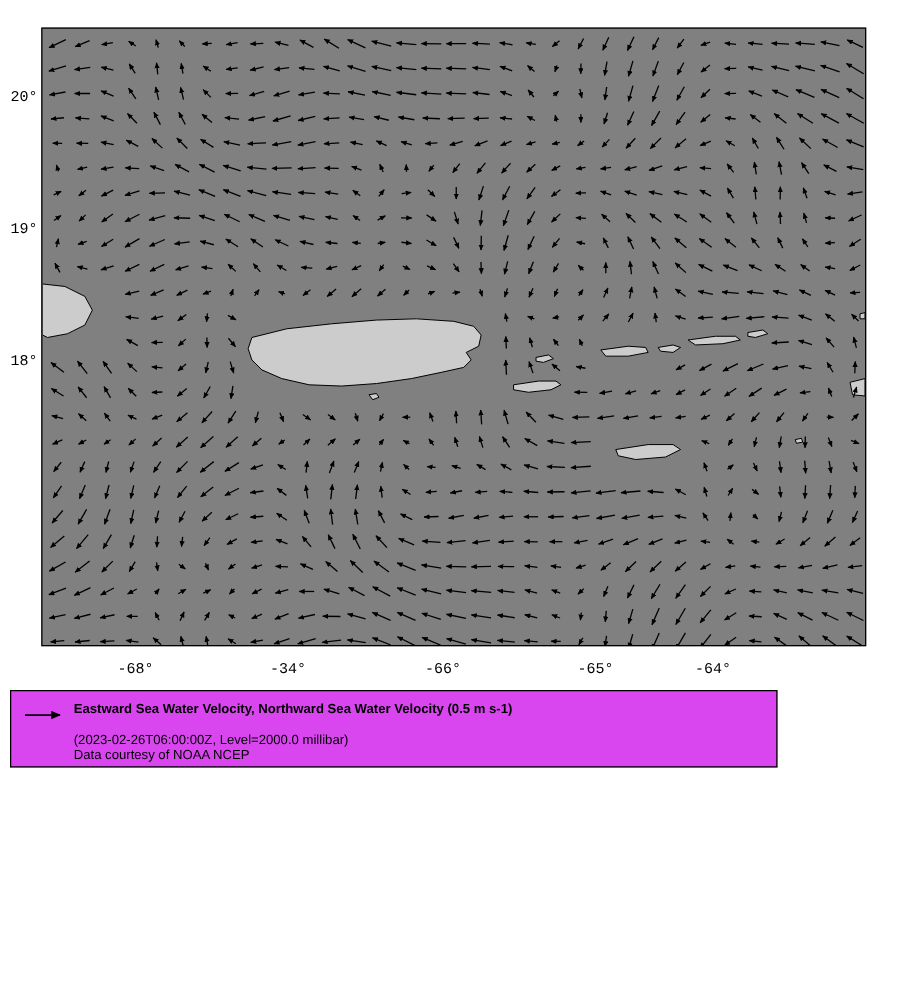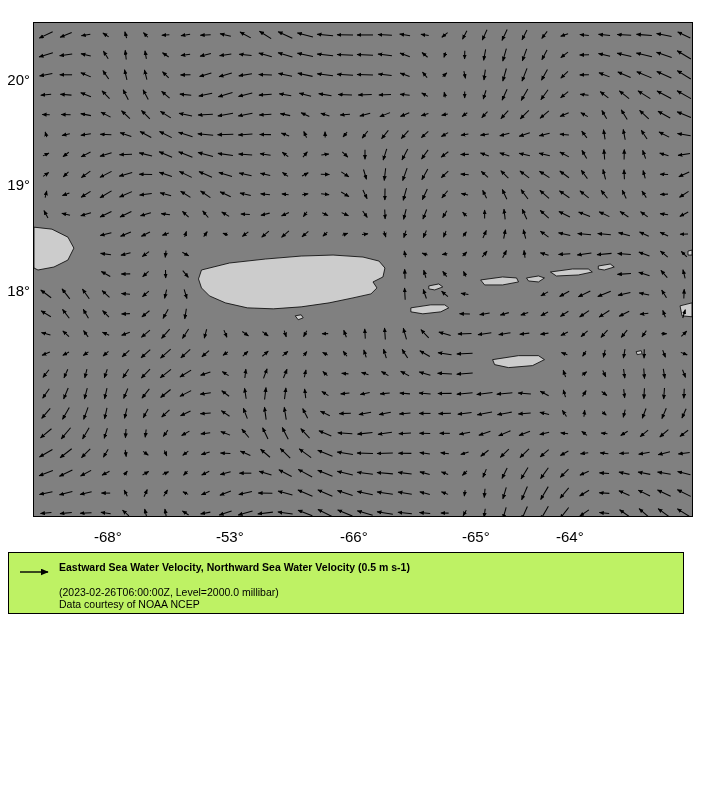--- a/index.html
+++ b/index.html
@@ -46,42 +46,42 @@
   #land-layer {
     position: absolute;
     left: 0; top: 0;
     width: 100%;
     height: 100%;
   }
 
   
   .tick-label {
     position: absolute;
-    font-size: 15px;
+    font-size: 12px;
     color: #000000;
-    font-family: Liberation Sans, sans-serif;
+    font-family: Liberation Mono, monospace;
     white-space: nowrap;
   }
   .tick-label.y {
     text-align: right;
     width: 30px;
     left: 0px;
   }
   .tick-label.x {
     width: 46px;
   }
 
   
   #caption-box {
     position: absolute;
     left: 8px;
     top: 552px;
-    width: 676px;
+    width: 614px;
     height: 62px;
-    background: #bef264;
+    background: #d946ef;
     border: 1px solid #000000;
     box-sizing: border-box;
   }
 
   #legend-arrow {
     position: absolute;
     left: 10px;
     top: 14px;
     width: 36px;
     height: 10px;
@@ -109,21 +109,21 @@
 <body>
 
 <div id="map-figure">
 
   <div class="tick-label y" style="top:71px;">20°</div>
   <div class="tick-label y" style="top:176px;">19°</div>
   <div class="tick-label y" style="top:282px;">18°</div>
   <div class="tick-label y" style="top:418px;margin-left:48px;">17°</div>
 
   <div class="tick-label x" style="left:94px; top:528px;">-68°</div>
-  <div class="tick-label x" style="left:216px; top:528px;">-53°</div>
+  <div class="tick-label x" style="left:216px; top:528px;">-34°</div>
   <div class="tick-label x" style="left:340px; top:528px;">-66°</div>
   <div class="tick-label x" style="left:462px; top:528px;">-65°</div>
   <div class="tick-label x" style="left:556px; top:528px;">-64°</div>
 
   <div id="map-plot">
 
     <svg id="land-layer" viewBox="0 0 660 495" preserveAspectRatio="none">
 
       <path d="M0,205 L18,207 L34,215 L40,226 L34,238 L20,245 L4,248 L0,246 Z" fill="#cccccc" stroke="#000000" stroke-width="0.8"></path>
 

